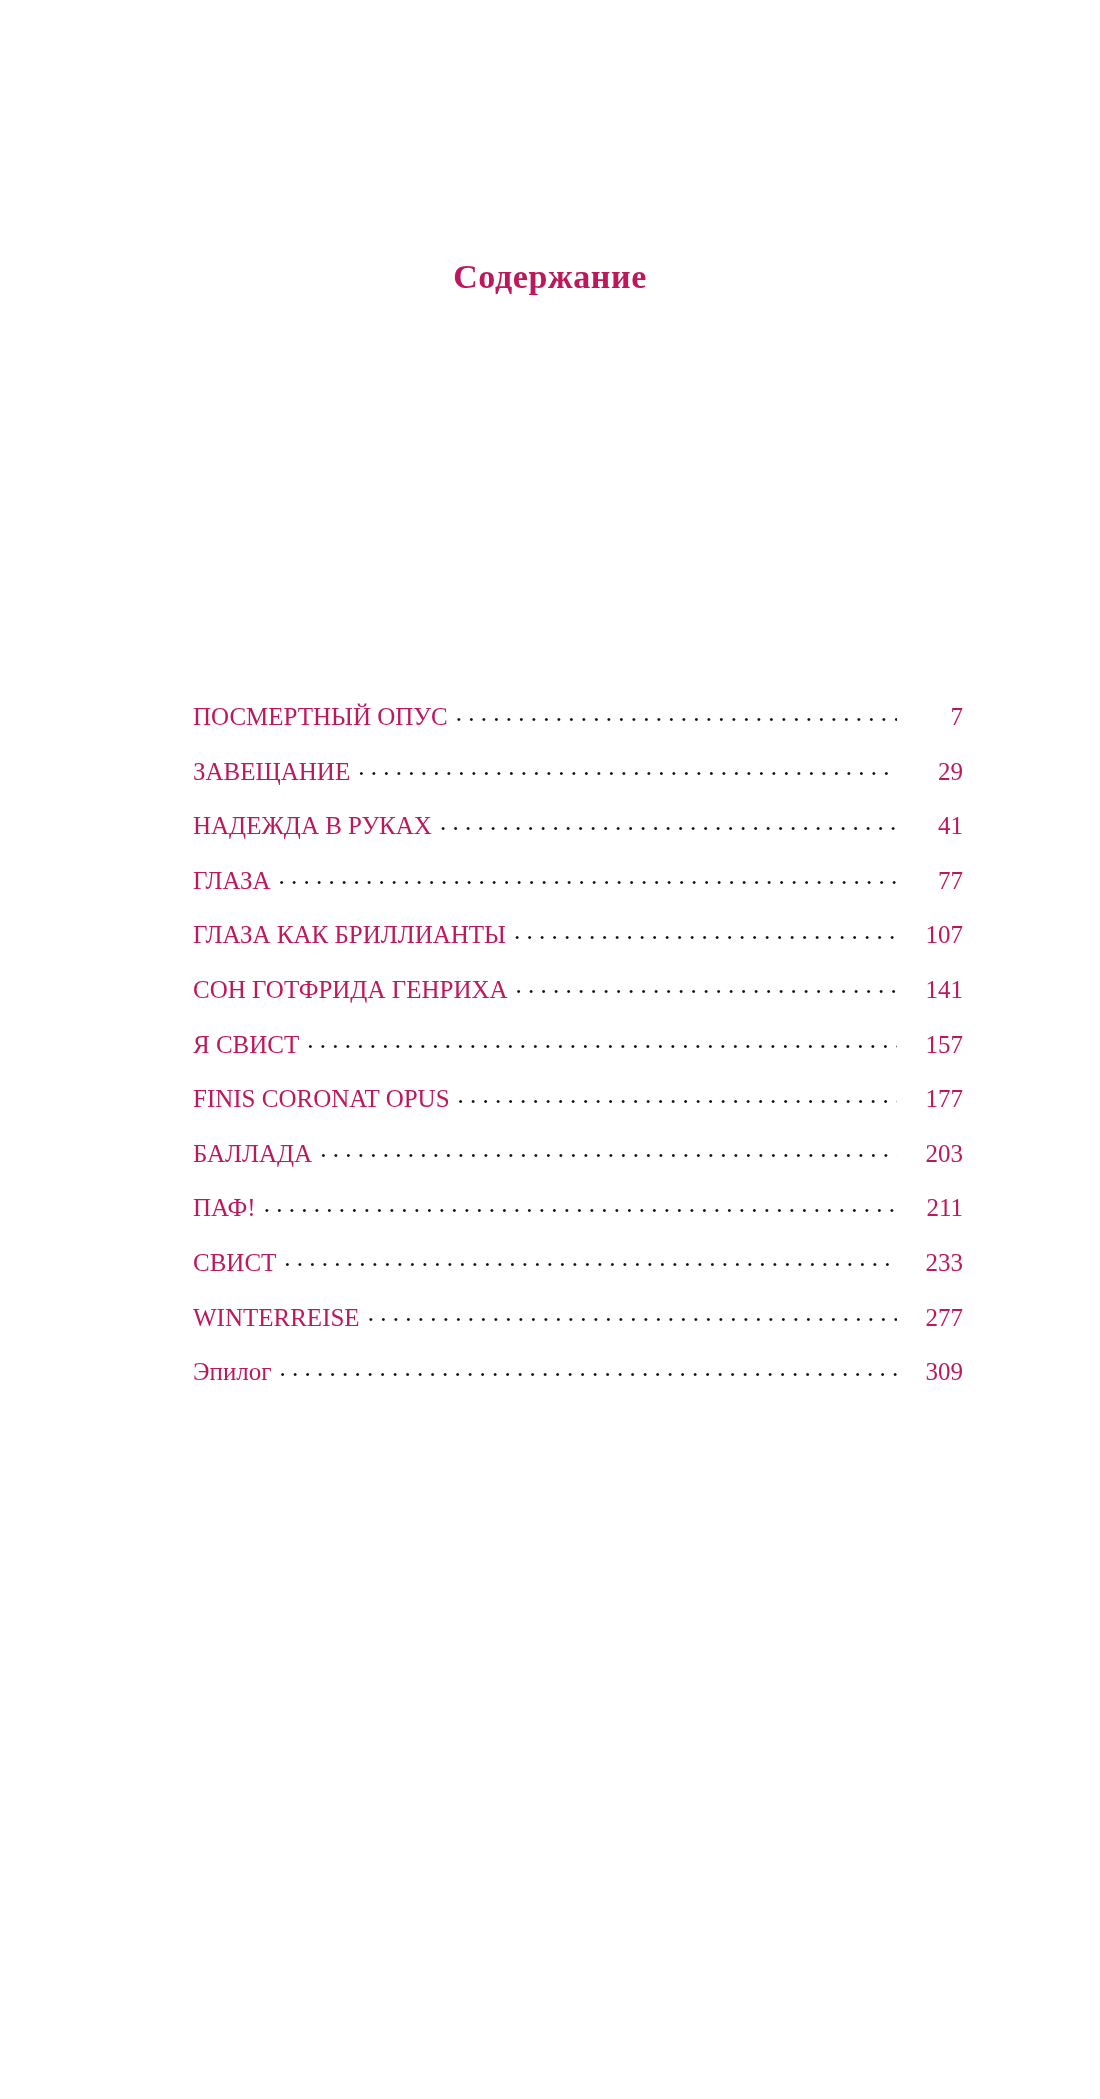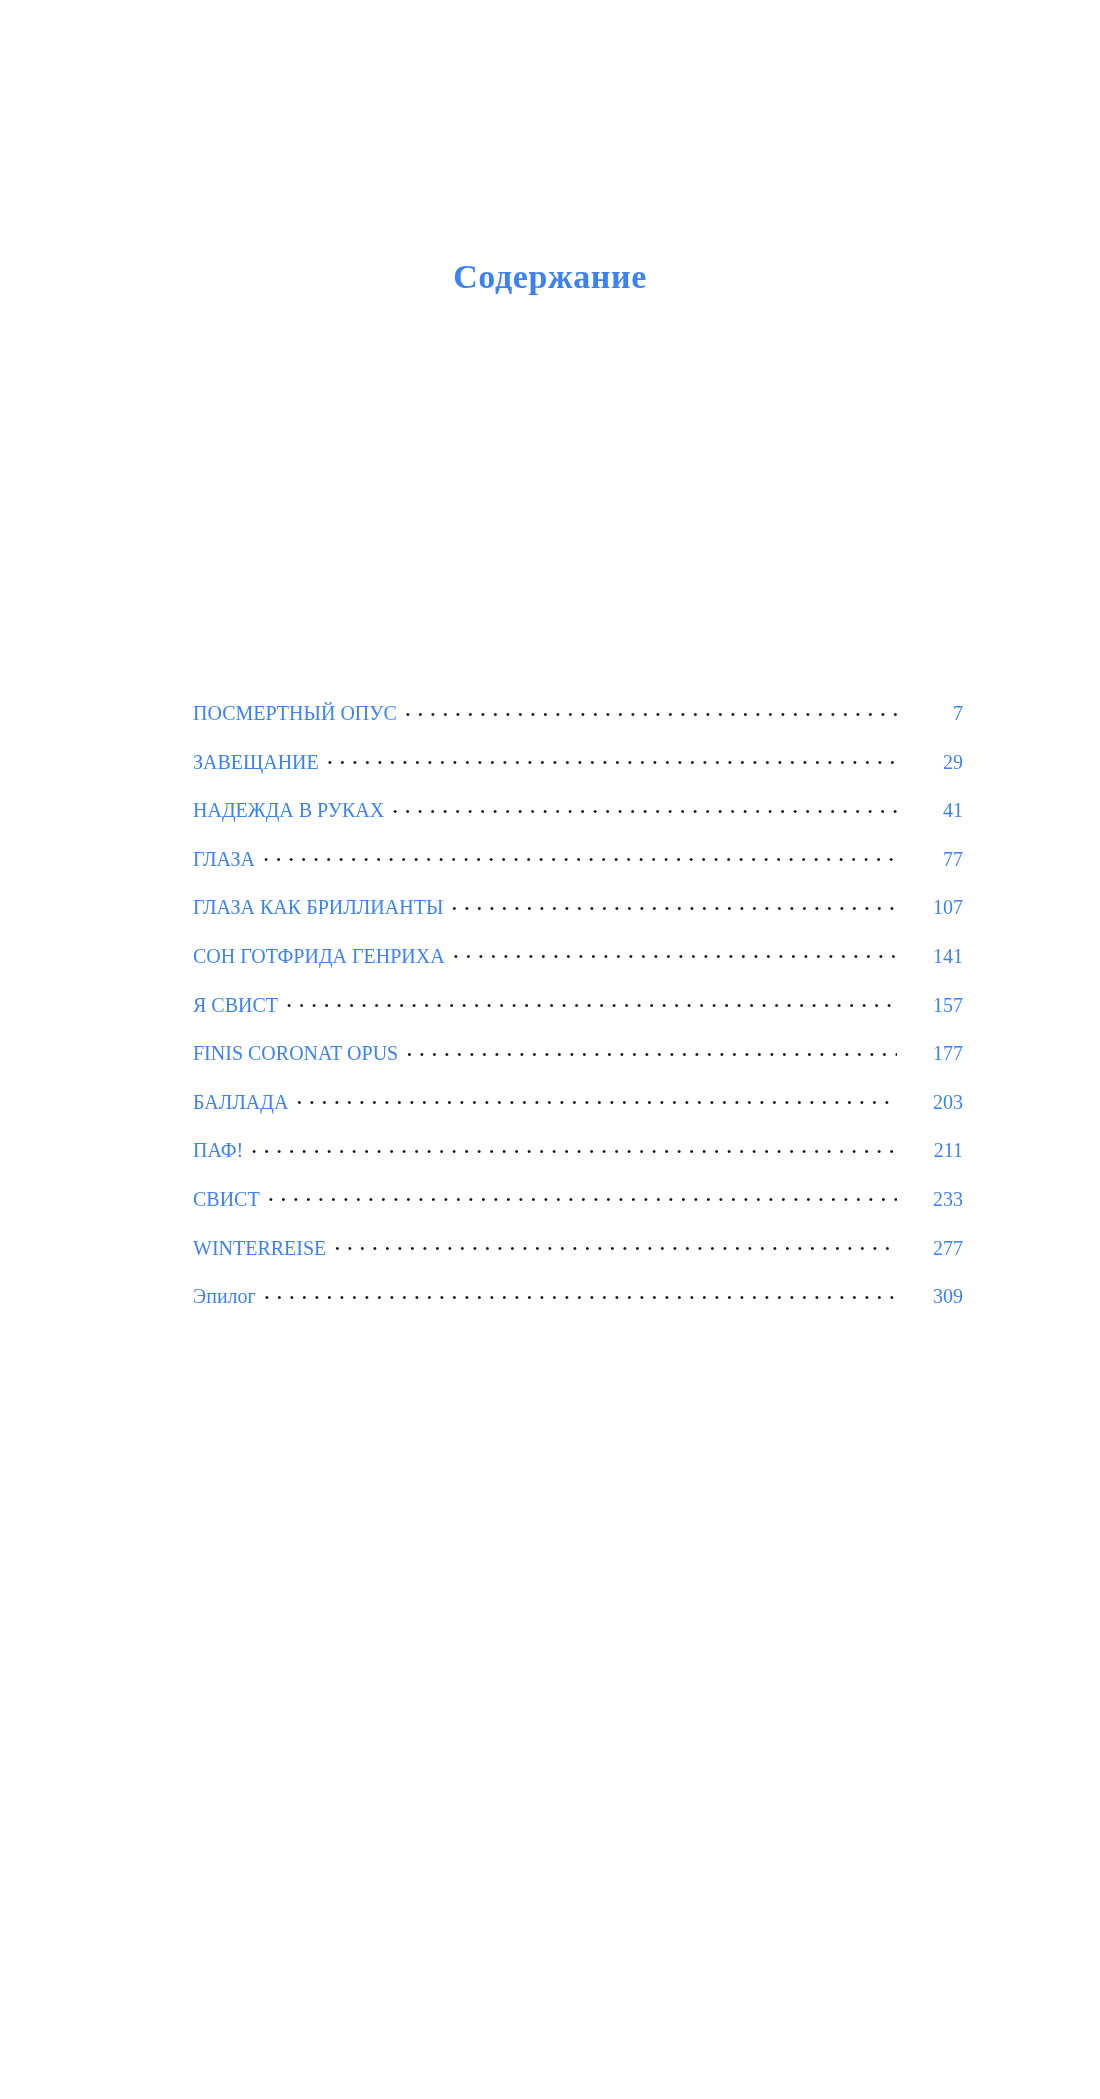--- a/index.html
+++ b/index.html
@@ -8,21 +8,21 @@
     background: #ffffff;
   }
   .page {
     position: relative;
     width: 1100px;
     height: 2099px;
     background: #ffffff;
     margin: 0 auto;
     overflow: hidden;
     font-family: "Liberation Serif", "DejaVu Serif", serif;
-    color: #3b82f6;
+    color: #be185d;
   }
   .toc-title {
     position: absolute;
     top: 258px;
     left: 0;
     width: 1100px;
     text-align: center;
     font-size: 34px;
     font-weight: bold;
     letter-spacing: 0.6px;
@@ -31,21 +31,21 @@
   .toc-list {
     position: absolute;
     top: 700px;
     left: 193px;
     width: 770px;
   }
   .toc-entry {
     display: flex;
     align-items: baseline;
     width: 100%;
-    font-size: 20px;
+    font-size: 25px;
     line-height: 1.0;
     margin-bottom: 25.6px;
     white-space: nowrap;
   }
   .toc-label {
     flex: 0 0 auto;
     padding-right: 8px;
   }
   .toc-leader {
     flex: 1 1 auto;

